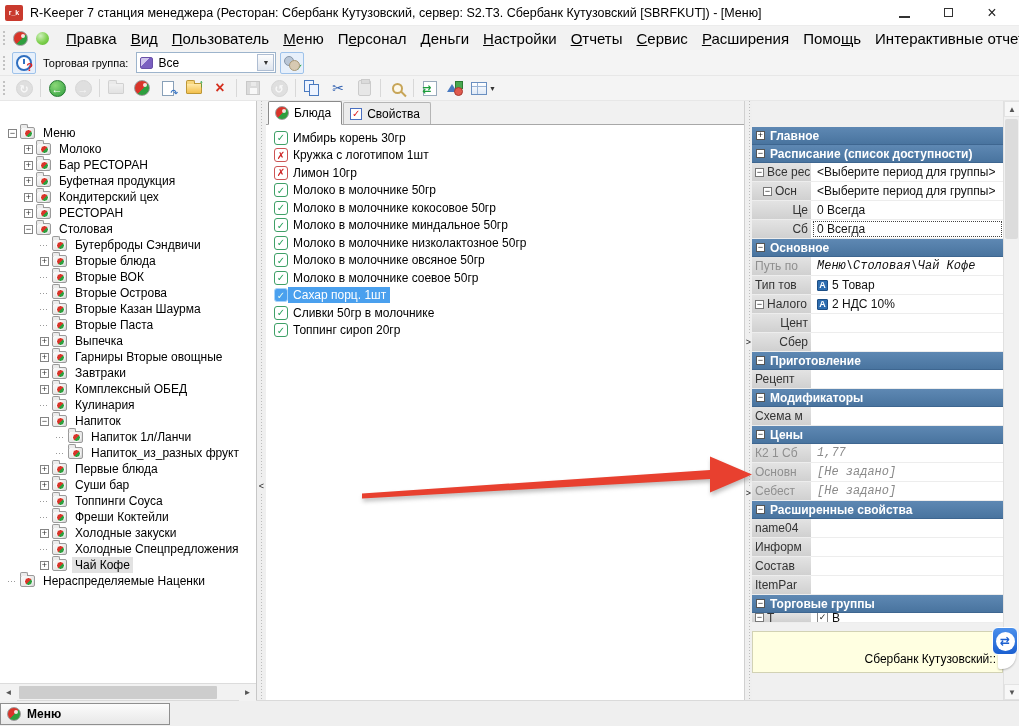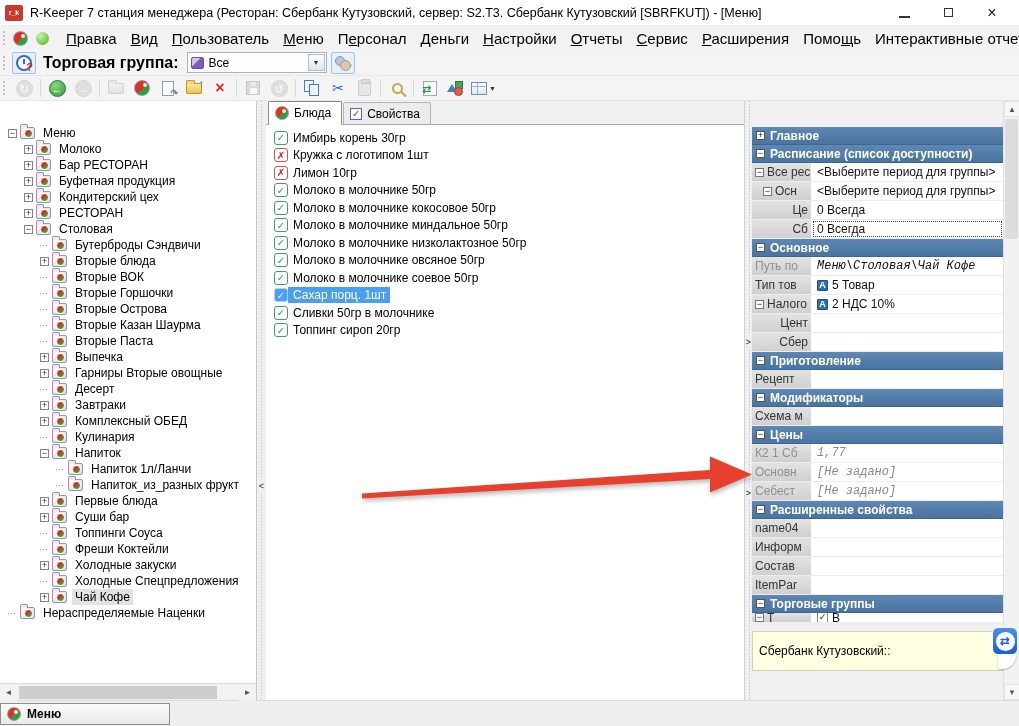--- a/index.html
+++ b/index.html
@@ -34,21 +34,21 @@
   .mdi .m-restore::before { content:''; position:absolute; left:2px; top:-3px; width:7px; height:7px; border:1px solid #111; background:#f2f2f2; z-index:-1;}
   .mdi .m-close { font-weight:bold; font-size:12px; color:#111; line-height:10px;}
 
   
   .toolbar { height:26px; background:#f4f4f4; display:flex; align-items:center; border-bottom:1px solid #e7e7e7; }
   .toolbar2 { height:25px; }
   .tbtn { min-width:24px; height:22px; display:flex; align-items:center; justify-content:center; margin:0 1px; border:1px solid transparent; border-radius:2px; flex:none;}
   .tbtn.toggled { border-color:#9ec2ea; background:#e7f0fb; }
   .tbtn.disabled { opacity:.45; filter:grayscale(1); }
   .tsep { width:1px; height:18px; background:#d8d8d8; margin:0 3px; flex:none;}
-  .tlabel { font-size:16px; color:#000; margin:0 8px 0 6px;font-weight:bold; }
+  .tlabel { font-size:11px; color:#000; margin:0 8px 0 6px; }
   .combo { width:140px; height:21px; background:#fff; border:1px solid #9db4cc; display:flex; align-items:center; padding-left:3px;}
   .combo-ic { width:13px; height:12px; background:linear-gradient(135deg,#cfc4ec 40%,#7a5fc0 40%); border:1px solid #6950a8; border-radius:2px; flex:none;}
   .combo-val { flex:1; font-size:12px; padding-left:5px; color:#000;}
   .combo-btn { width:17px; height:17px; margin-right:1px; background:linear-gradient(#fdfdfd,#dfe5ee); border:1px solid #aebdd2; display:flex; align-items:center; justify-content:center; font-size:7px; color:#333;}
   .clock-ic { width:16px; height:16px; border-radius:50%; border:2px solid #2f6fc0; background:#fff; position:relative;}
   .clock-ic::before { content:''; position:absolute; left:5px; top:2px; width:2px; height:5px; background:#2f6fc0;}
   .clock-q { position:absolute; right:-3px; bottom:-4px; color:#d22; font-weight:bold; font-size:11px;}
   .users-ic { position:relative; width:18px; height:15px;}
   .users-ic::before { content:''; position:absolute; left:1px; top:1px; width:8px; height:8px; border-radius:50%; background:#b9c6d6; border:1px solid #8696a8;}
   .users-ic::after { content:''; position:absolute; left:6px; top:5px; width:9px; height:9px; border-radius:50%; background:#d7c9b2; border:1px solid #a89878;}
@@ -140,21 +140,21 @@
   .prow.partial { height:10px; overflow:hidden; }
   .plab { width:60px; flex:none; background:linear-gradient(#e3e3e3,#d0d0d0); border-right:1px solid #fff; display:flex; align-items:center; gap:3px; padding:0 3px; color:#333; overflow:hidden; white-space:nowrap;}
   .plab.right { justify-content:flex-end; }
   .plab.muted { color:#8f8f8f; }
   .pval { flex:1; display:flex; align-items:center; gap:4px; padding:0 5px; color:#111; overflow:hidden; white-space:nowrap;}
   .pval.focus { outline:1px dotted #444; outline-offset:-2px;}
   .pval .it { font-style:italic;font-family:Liberation Mono, monospace; }
   .pval .mut { color:#8a8a8a; }
   .badge { width:11px; height:11px; background:#2d6db0; border:1px solid #1d4f86; color:#fff; font-size:9px; font-weight:bold; line-height:9px; text-align:center; border-radius:1px; flex:none;}
   .chkmini { width:11px; height:11px; border:1px solid #888; background:#fff; font-size:9px; line-height:9px; text-align:center; color:#222; flex:none;}
-  .hintbox { margin-top:8px; height:40px; background:#ffffe1; border:1px solid #d2d2b4; padding:12px 6px; font-size:12px; color:#000;}
+  .hintbox { margin-top:8px; height:40px; background:#ffffe1; border:1px solid #d2d2b4; padding:20px 6px; font-size:12px; color:#000;text-align:right;}
 
   
   .vscroll { width:16px; background:#f1f1f1; border-left:1px solid #e0e0e0; display:flex; flex-direction:column; }
   .vscroll .sbtn { width:16px; height:16px; border:1px solid #e3e3e3; background:#f7f7f7;}
   .vtrack { flex:1; position:relative;}
   .vthumb { position:absolute; left:1px; top:2px; width:13px; height:120px; background:#dcdcdc; border-radius:2px;}
   .vscroll .sbtn.bottom { margin-top:auto;}
 
   
   .statusbar { height:26px; background:#efefef; border-top:1px solid #dadada; display:flex; align-items:flex-start;}
@@ -377,26 +377,20 @@
           <div class="trow">
             <span style="width: 40px; flex: 0 0 auto;"></span>
             <span class="guide"></span>
             <span class="tfolder"></span>
             <span class="tlbl">Вторые ВОК</span>
           </div>
           <div class="trow">
             <span style="width: 40px; flex: 0 0 auto;"></span>
             <span class="guide"></span>
             <span class="tfolder"></span>
-            <span class="tlbl">Вторые Горшочки</span>
-          </div>
-          <div class="trow">
-            <span style="width: 40px; flex: 0 0 auto;"></span>
-            <span class="guide"></span>
-            <span class="tfolder"></span>
             <span class="tlbl">Вторые Острова</span>
           </div>
           <div class="trow">
             <span style="width: 40px; flex: 0 0 auto;"></span>
             <span class="guide"></span>
             <span class="tfolder"></span>
             <span class="tlbl">Вторые Казан Шаурма</span>
           </div>
           <div class="trow">
             <span style="width: 40px; flex: 0 0 auto;"></span>
@@ -408,26 +402,20 @@
             <span style="width: 40px; flex: 0 0 auto;"></span>
             <span class="exp">+</span>
             <span class="tfolder"></span>
             <span class="tlbl">Выпечка</span>
           </div>
           <div class="trow">
             <span style="width: 40px; flex: 0 0 auto;"></span>
             <span class="exp">+</span>
             <span class="tfolder"></span>
             <span class="tlbl">Гарниры Вторые овощные</span>
-          </div>
-          <div class="trow">
-            <span style="width: 40px; flex: 0 0 auto;"></span>
-            <span class="guide"></span>
-            <span class="tfolder"></span>
-            <span class="tlbl">Десерт</span>
           </div>
           <div class="trow">
             <span style="width: 40px; flex: 0 0 auto;"></span>
             <span class="exp">+</span>
             <span class="tfolder"></span>
             <span class="tlbl">Завтраки</span>
           </div>
           <div class="trow">
             <span style="width: 40px; flex: 0 0 auto;"></span>
             <span class="exp">+</span>

